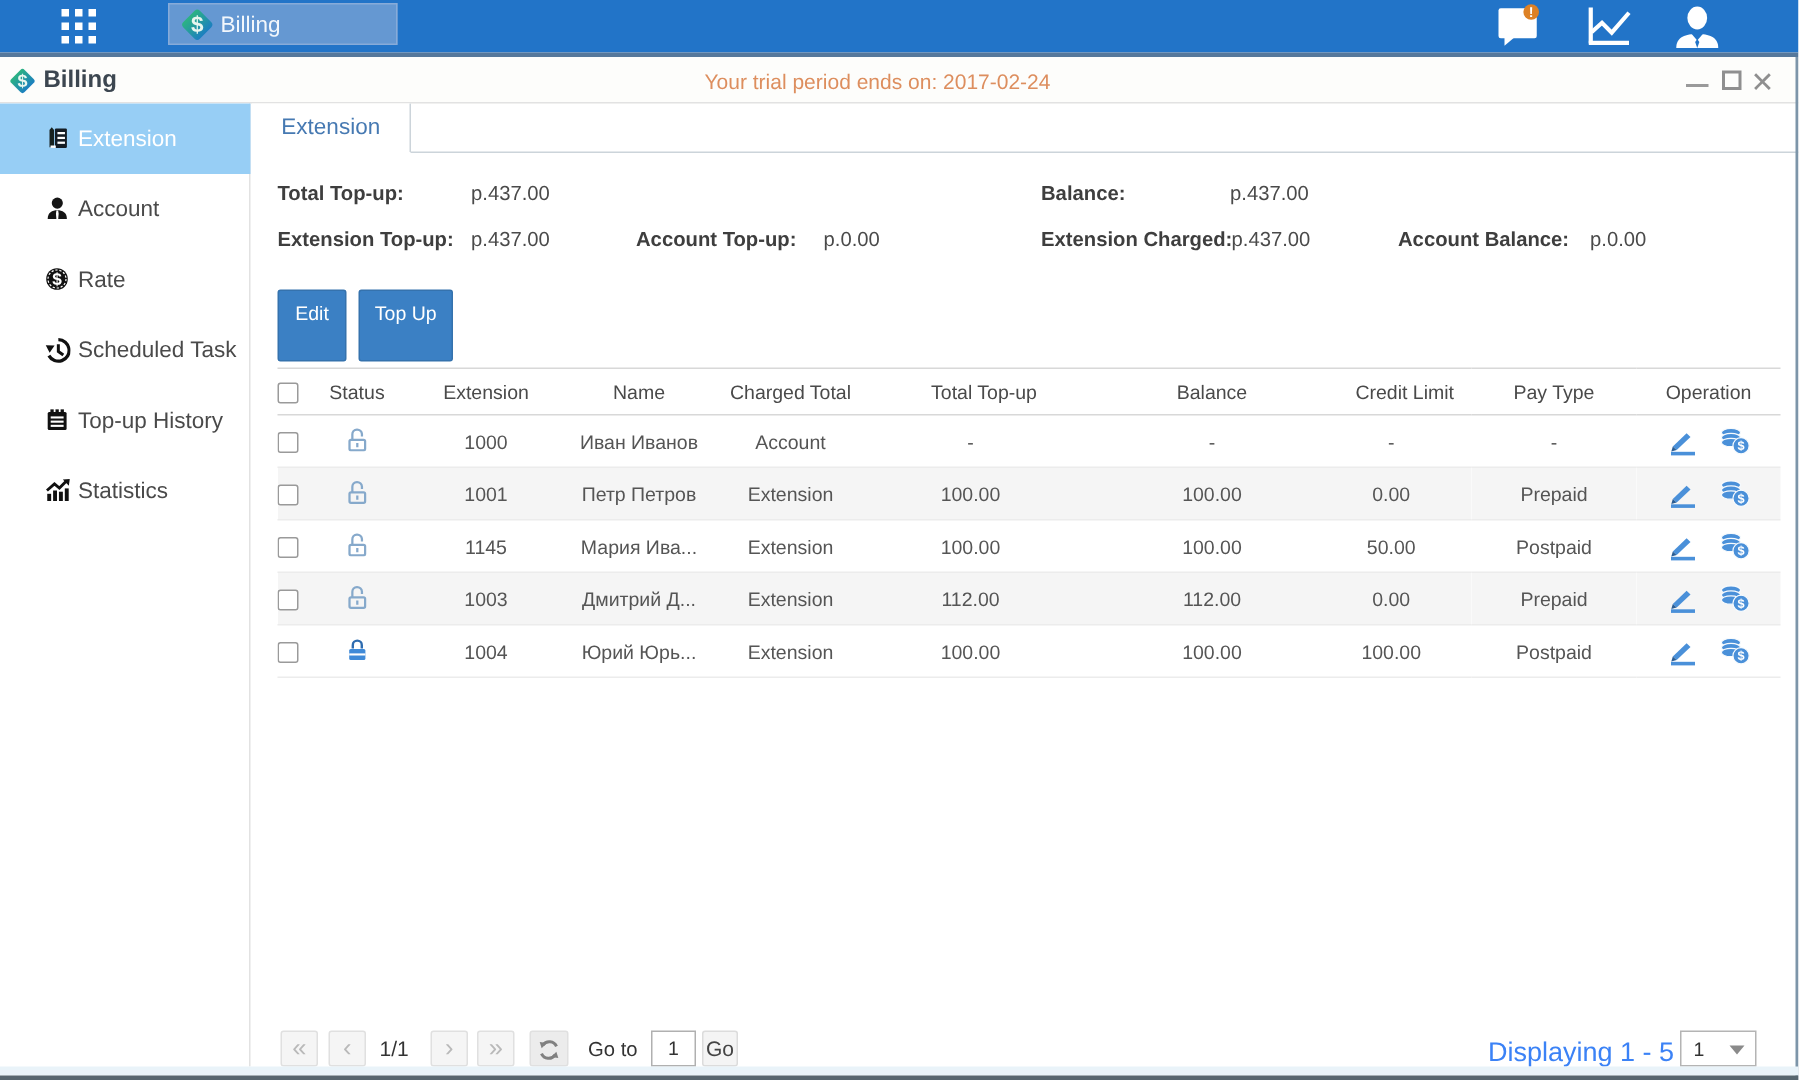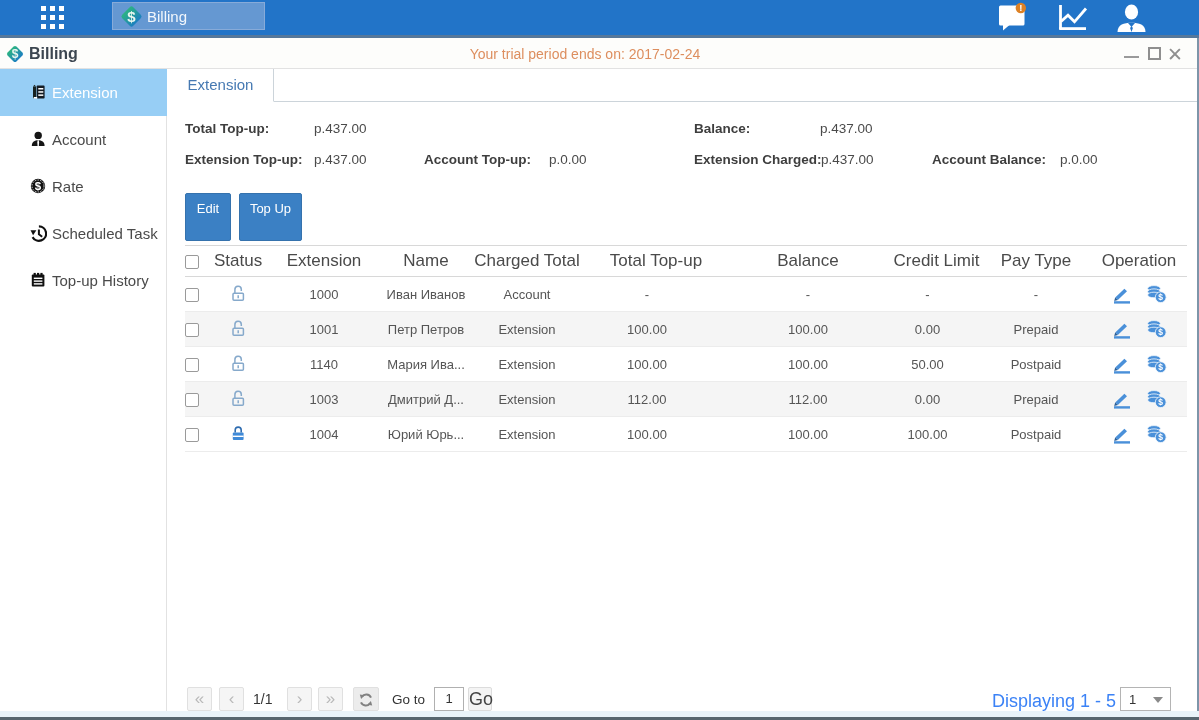--- a/index.html
+++ b/index.html
@@ -32,32 +32,32 @@
 .mitem.sel{background:#97cef5}
 .mitem.sel .lb{color:#fff}
 
 #tabbar{left:168px;top:69px;width:1031px;height:33px;border-bottom:1px solid #ccd4da}
 #tab0{position:absolute;left:0;top:0;width:106px;height:33px;background:#fff;border-right:1px solid #ccd4da;border-bottom:1px solid #fff;text-align:center;line-height:32px;font-size:15px;color:#4679b2}
 .slabel{font-size:13.5px;font-weight:bold;color:#3e3e3e}
 .sval{font-size:13.5px;color:#4a4a4a}
 .btn{position:absolute;top:193px;height:48px;background:#3b80c4;border:1px solid #3572ad;border-radius:2px;color:#fff;font-size:13px;text-align:center;line-height:29px}
 
 #tbl{left:185px;top:245px;width:1002px;border-collapse:collapse;table-layout:fixed}
-#tbl th{height:31px;border-top:1px solid #d8d8d8;border-bottom:1px solid #d8d8d8;font-size:17px;font-weight:normal;color:#4a4a4a;text-align:center}
+#tbl th{height:31px;border-top:1px solid #d8d8d8;border-bottom:1px solid #d8d8d8;font-size:13px;font-weight:normal;color:#4a4a4a;text-align:center}
 #tbl td{height:35px;font-size:13px;color:#555;text-align:center;border-bottom:1px solid #ececec;overflow:hidden;white-space:nowrap}
 #tbl tr.alt td{background:#f5f5f5}
 .cb{display:inline-block;width:14px;height:14px;border:1px solid #9a9a9a;border-radius:2px;background:#fff;vertical-align:middle}
 td.cbc,th.cbc{text-align:left !important}
 .pr18{padding-right:18px}
 
 .pgbtn{position:absolute;top:687px;width:25px;height:24px;background:#f5f5f5;border:1px solid #e0e0e0;border-radius:2px;text-align:center;color:#b9b9b9;font-size:17px;line-height:21px}
 #pgtext{left:253px;top:691px;font-size:14px;color:#333}
 #goto{left:392px;top:692px;font-size:13.5px;color:#333}
 #gotobox{left:434px;top:687px;width:30px;height:24px;border:1px solid #b0b0b0;background:#fff;font-size:13px;color:#333;text-align:center;line-height:22px}
-#gobtn{left:468px;top:687px;width:24px;height:24px;background:#f4f4f4;border:1px solid #dcdcdc;border-radius:2px;font-size:18px;color:#444;text-align:center;line-height:22px}
+#gobtn{left:468px;top:687px;width:24px;height:24px;background:#f4f4f4;border:1px solid #dcdcdc;border-radius:2px;font-size:14px;color:#444;text-align:center;line-height:22px}
 #disp{left:992px;top:691px;font-size:18px;color:#3b82f6}
 #ddown{left:1120px;top:687px;width:51px;height:24px;border:1px solid #b4b4b4;background:#fff}
 #ddown .v{position:absolute;left:8px;top:4px;font-size:13px;color:#333}
 #ddown .tri{position:absolute;right:7px;top:9px;width:0;height:0;border-left:5px solid transparent;border-right:5px solid transparent;border-top:6px solid #8a8a8a}
 </style>
 </head>
 <body>
 <div class="abs" id="topbar"></div>
 <div class="abs" id="strip"></div>
 <div class="abs" id="gridicon">
@@ -159,20 +159,31 @@
 <rect x="1.8" y="2.6" width="12.6" height="12" rx="1" fill="#111"></rect>
 <rect x="3.6" y="0.9" width="2.2" height="3.4" fill="#111"></rect>
         <rect x="7" y="0.9" width="2.2" height="3.4" fill="#111"></rect>
         <rect x="10.4" y="0.9" width="2.2" height="3.4" fill="#111"></rect>
 <rect x="3.8" y="5.6" width="8.6" height="1.4" fill="#fff"></rect>
         <rect x="3.8" y="8.4" width="8.6" height="1.4" fill="#fff"></rect>
         <rect x="3.8" y="11.2" width="8.6" height="1.4" fill="#fff"></rect>
       </svg>
 <span class="lb">Top-up History</span>
     </div>
+<div class="mitem" style="top:235px">
+<svg class="ic" width="17" height="16" viewBox="0 0 17 16">
+<rect x="1.5" y="10.2" width="2.6" height="4.8" fill="#111"></rect>
+<rect x="5.4" y="8" width="2.6" height="7" fill="#111"></rect>
+<rect x="9.3" y="8.8" width="2.6" height="6.2" fill="#111"></rect>
+<rect x="13.2" y="6.6" width="2.6" height="8.4" fill="#111"></rect>
+<path d="M1.3,8 L6.3,3.6 L9.6,6.4 L14.3,1.6" fill="none" stroke="#111" stroke-width="1.9"></path>
+<path d="M11.9,0.7 l4.6,-0.4 -0.6,4.5 z" fill="#111"></path>
+      </svg>
+<span class="lb">Statistics</span>
+    </div>
 </div>
 <div class="abs" id="tabbar">
     <div id="tab0">Extension</div>
   </div>
 <div class="abs slabel" style="left:185px;top:121px">Total Top-up:</div>
 <div class="abs sval" style="left:314px;top:121px">p.437.00</div>
 <div class="abs slabel" style="left:694px;top:121px">Balance:</div>
 <div class="abs sval" style="left:820px;top:121px">p.437.00</div>
 <div class="abs slabel" style="left:185px;top:152px">Extension Top-up:</div>
 <div class="abs sval" style="left:314px;top:152px">p.437.00</div>
@@ -276,21 +287,21 @@
       </tr>
 <tr>
         <td class="cbc"><span class="cb"></span></td>
         <td><svg width="16" height="17" viewBox="0 0 16 17">
             <g fill="none" stroke="#86a9cb" stroke-width="1.5">
               <rect x="3" y="9.2" width="10.4" height="7" rx="1"></rect>
               <path d="M8.2,11.3 V14.2"></path>
               <path d="M4.9,9 V5.7 a3.2,3.2 0 0 1 6.4,-0.3 V7"></path>
             </g>
           </svg></td>
-        <td>1140</td>
+        <td>1145</td>
         <td>Мария Ива...</td>
         <td>Extension</td>
         <td class="pr18">100.00</td>
         <td>100.00</td>
         <td class="pr18">50.00</td>
         <td>Postpaid</td>
         <td>
 <svg width="20" height="19" viewBox="0 0 20 19" style="margin-right:14px;vertical-align:middle">
             <path d="M3.2,12.6 L12.4,3.8 l2.6,2.5 L5.8,15 Z" fill="#4a90d9"></path>
             <path d="M3.2,12.6 L5.8,15 L2.2,16 Z" fill="#2a5d94"></path>

